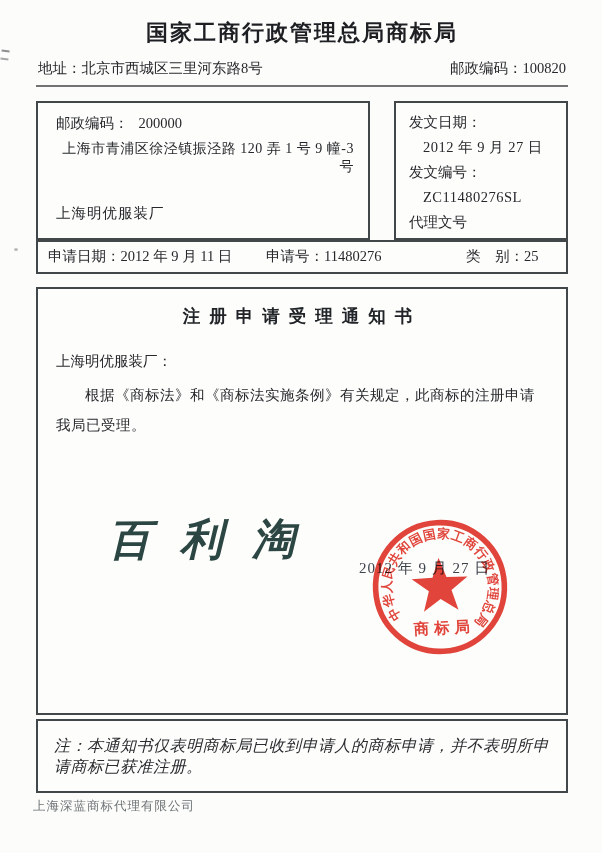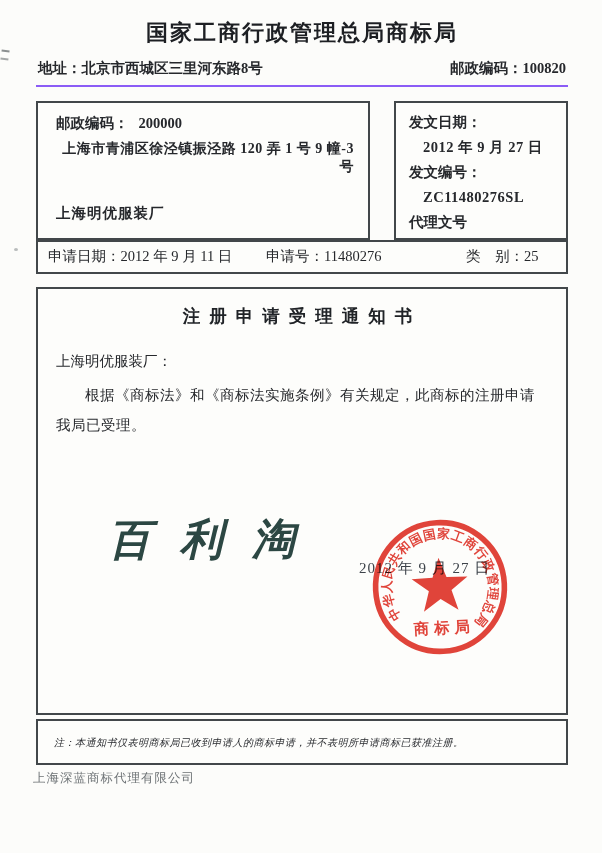--- a/index.html
+++ b/index.html
@@ -20,26 +20,25 @@
     text-align:center;
     font-size:22px; font-weight:bold;
     letter-spacing:2px;
     color:#1d1f23;
     margin:4px 0 11px 0;
   }
   .addr-row {
     display:flex; justify-content:space-between;
     font-size:14.5px;
     padding:0 2px 7px 2px;
-    border-bottom:2px solid #8b5cf6;
-    font-weight:bold;
-  }
-
-  
-  .mail-row { display:flex; gap:24px; margin-top:14px;font-weight:bold; }
+    border-bottom:2px solid #737373;
+  }
+
+  
+  .mail-row { display:flex; gap:24px; margin-top:14px; }
   .box { border:2px solid #42474a; background:#fdfdfb; }
   .mail-left {
     width:336px; height:139px;
     padding:11px 14px 0 18px;
     position:relative;
     font-size:14.5px;
   }
   .post-row { display:flex; justify-content:space-between; align-items:flex-start; }
   .post-label { white-space:nowrap; }
   .post-value { margin-left:10px; }
@@ -124,21 +123,21 @@
     color:#3d434b;
     z-index:2;
     mix-blend-mode:multiply;
     white-space:nowrap;
   }
 
   
   .note-box {
     margin-top:4px;
     padding:15px 14px 13px 16px;
-    font-size:10px;
+    font-size:16px;
     font-style:italic;
     letter-spacing:0.5px;
     color:#2a2c30;
   }
   .footer-agency {
     margin:5px 0 0 -3px;
     font-size:12.5px;
     color:#6e7376;
     letter-spacing:1px;
   }

